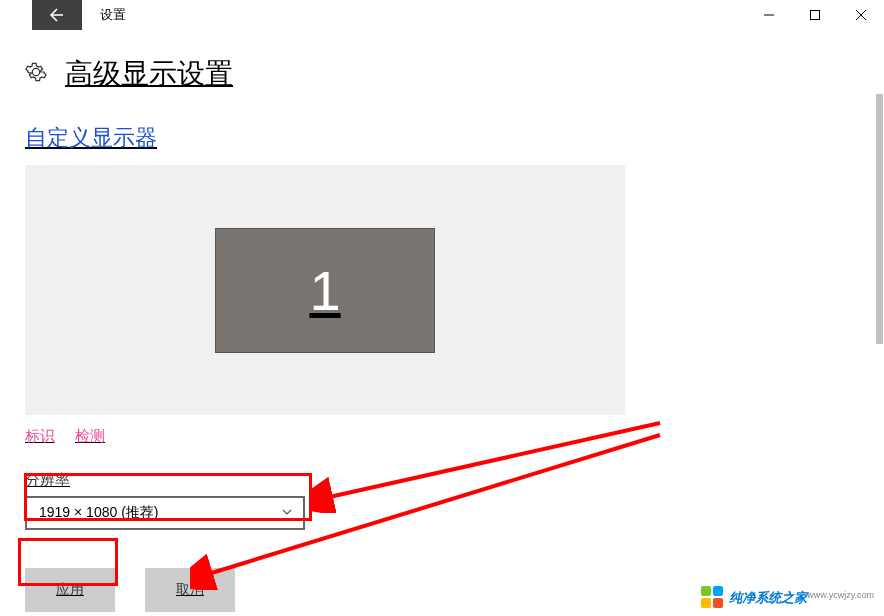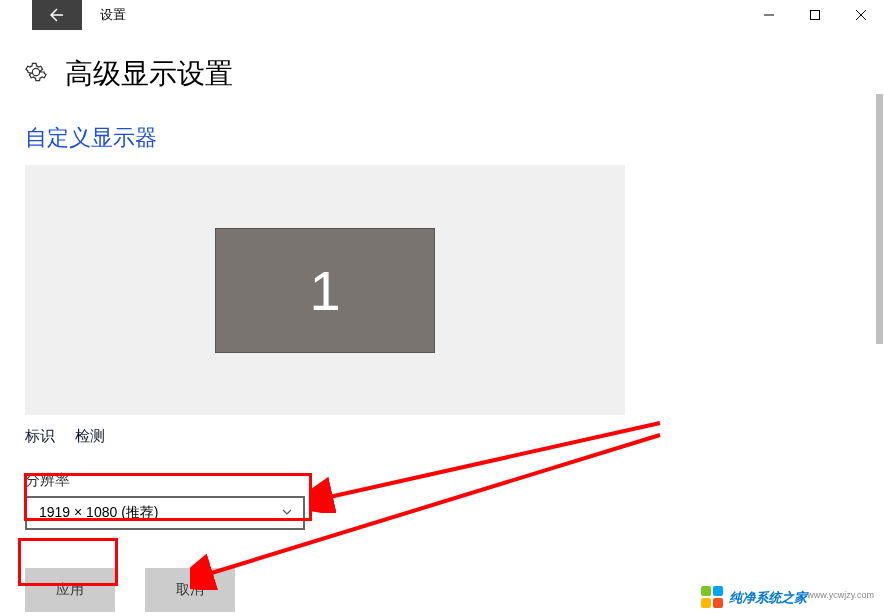--- a/index.html
+++ b/index.html
@@ -52,20 +52,21 @@
       justify-content: center;
       cursor: pointer;
     }
     .win-btn svg {
       width: 10px;
       height: 10px;
     }
     .content {
       padding: 25px 9px 0 25px;
       position: relative;
+      text-decoration: underline;
     }
     .page-header {
       display: flex;
       align-items: center;
       gap: 18px;
       margin-bottom: 30px;
     }
     .gear-icon svg {
       width: 22px;
       height: 22px;
@@ -102,21 +103,21 @@
       font-size: 56px;
       font-weight: 200;
     }
     .link-row {
       display: flex;
       gap: 20px;
       margin-bottom: 25px;
     }
     .link-item {
       font-size: 15px;
-      color: #0f172a;
+      color: #ec4899;
       cursor: pointer;
     }
     .field-label {
       font-size: 15px;
       color: #333333;
       margin-bottom: 6px;
     }
     .dropdown {
       width: 280px;
       height: 34px;

